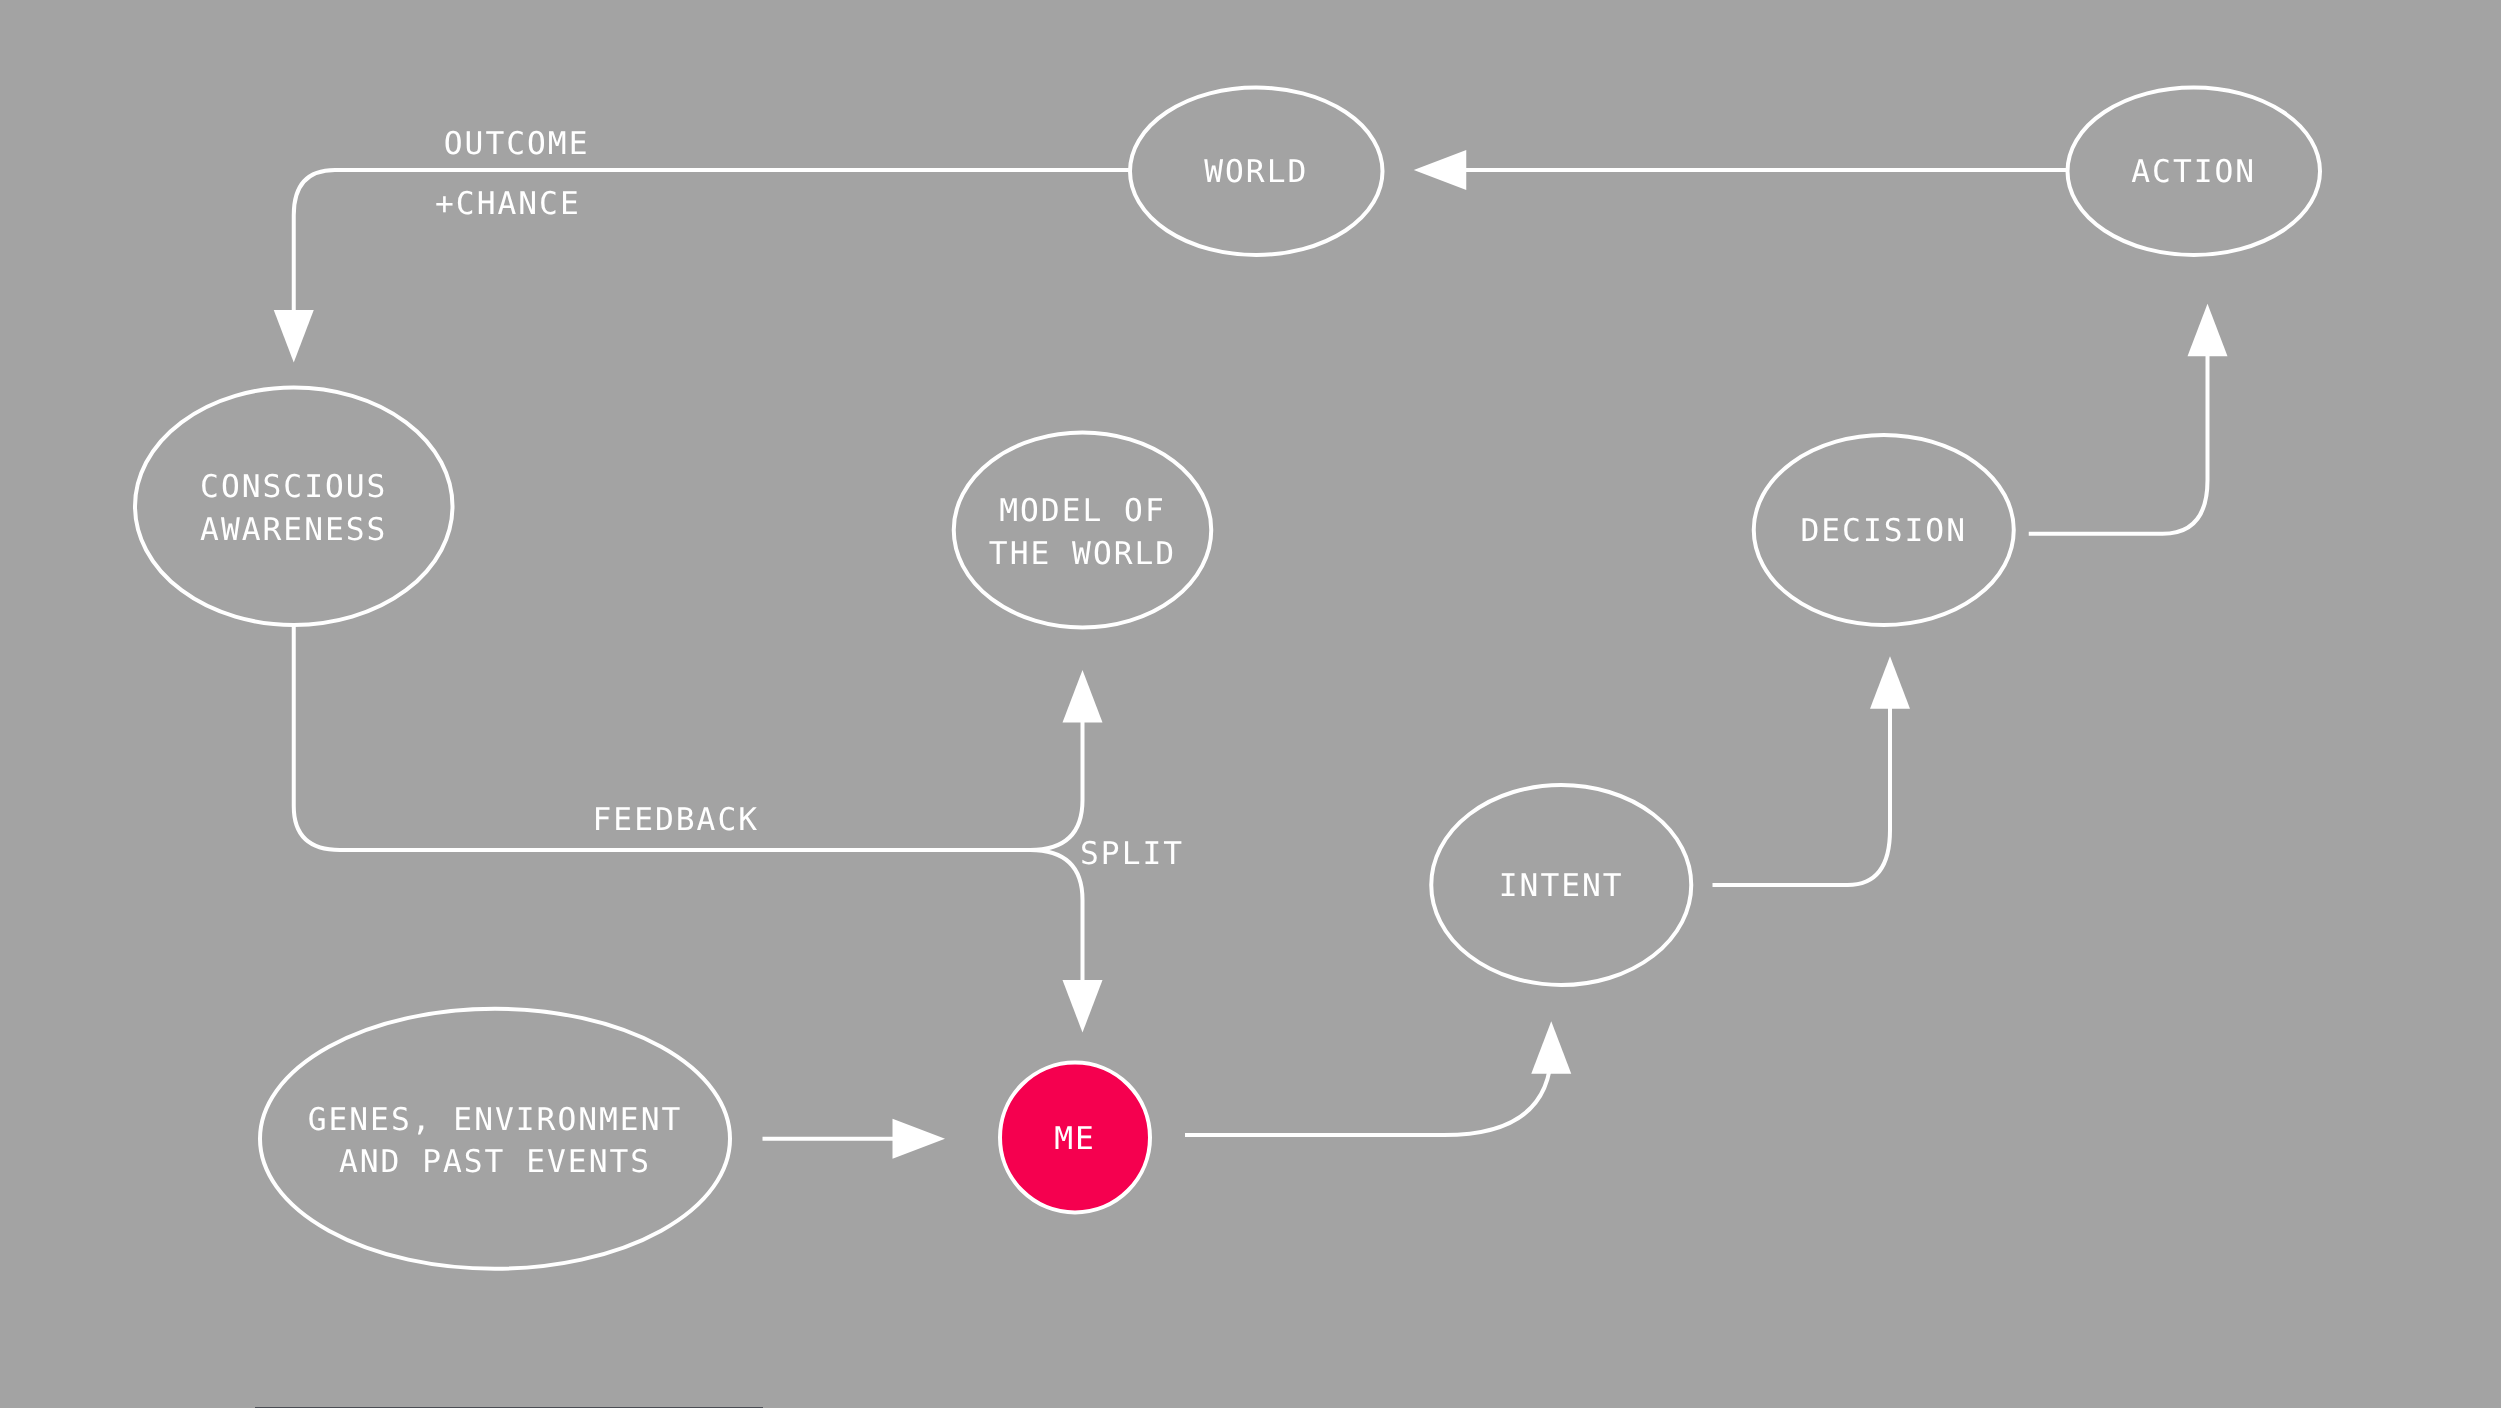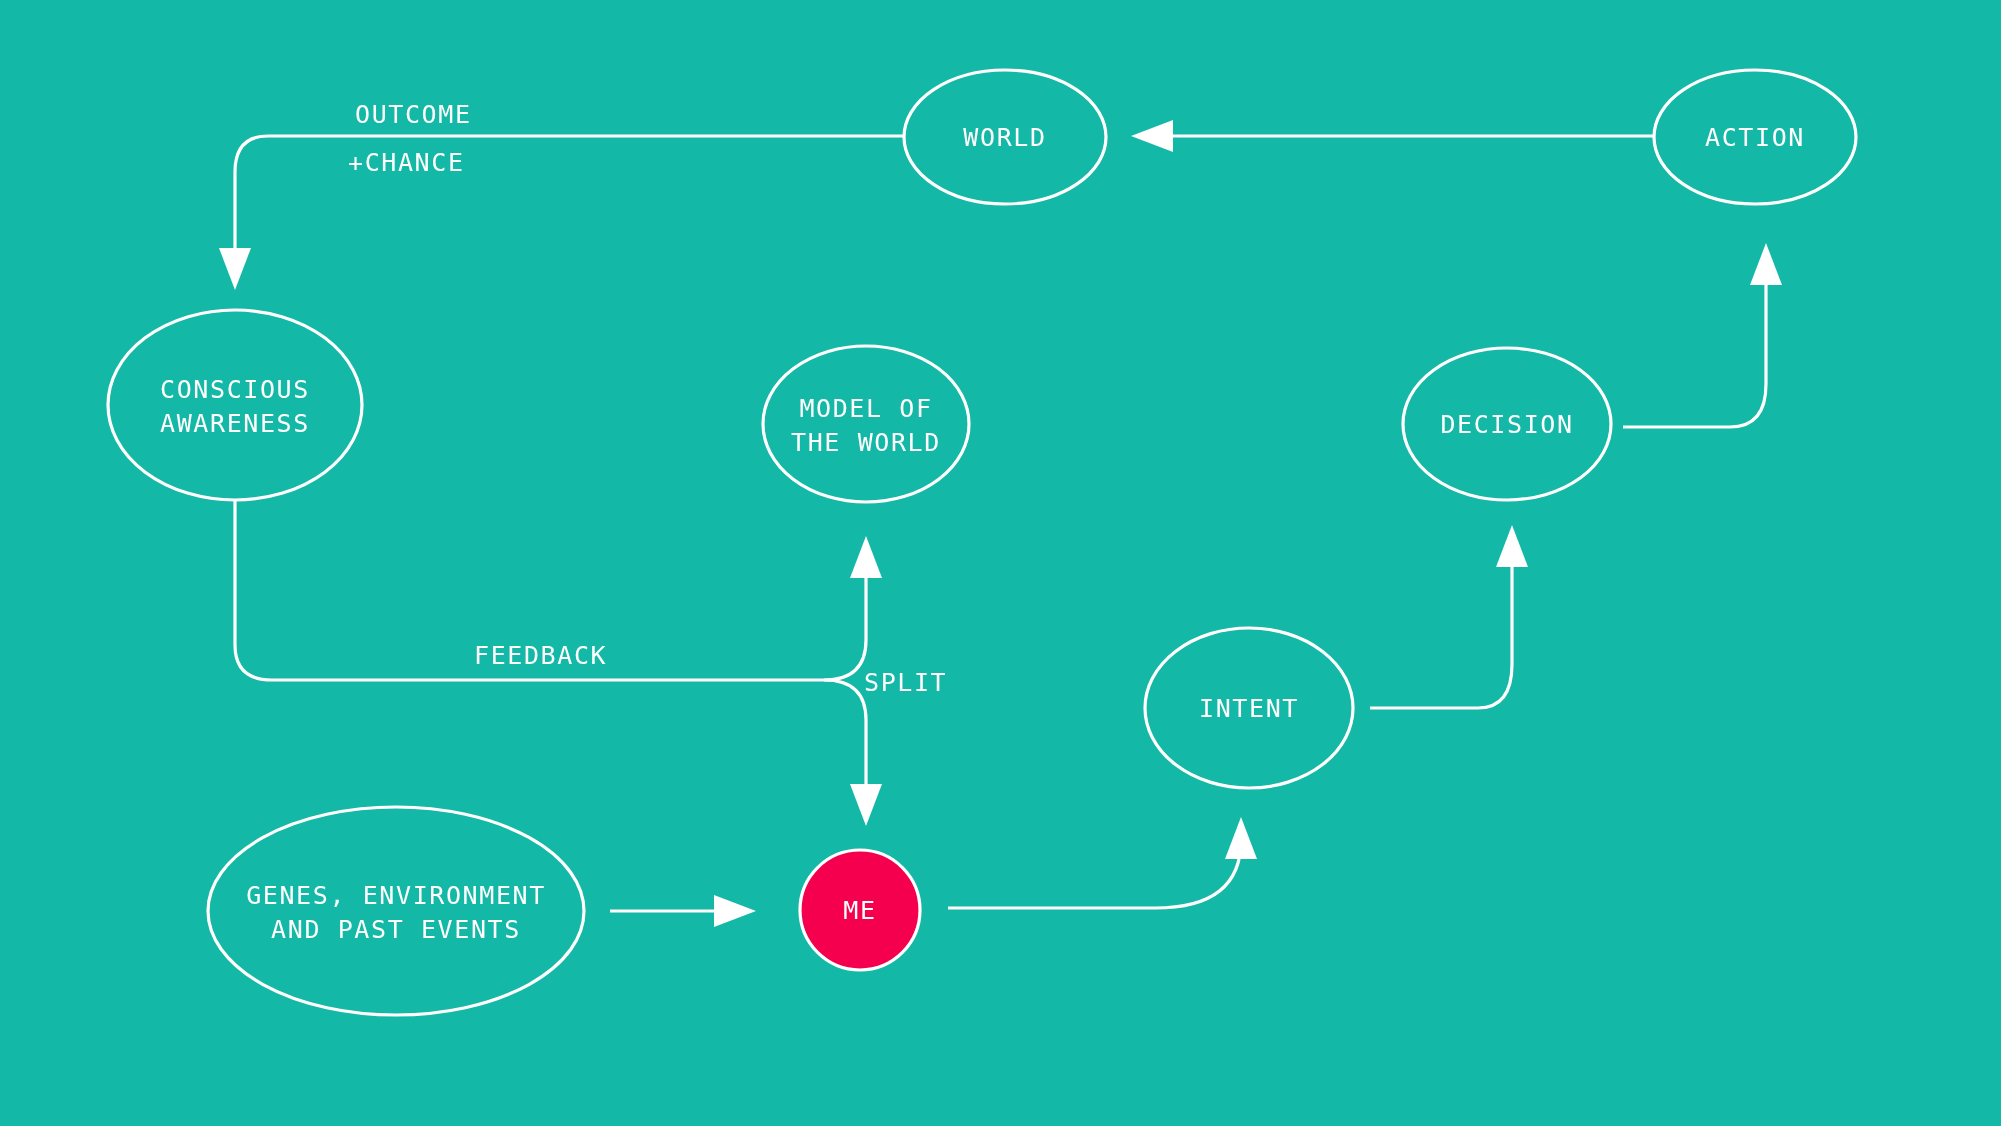--- a/index.html
+++ b/index.html
@@ -4,21 +4,21 @@
 <style>
   html, body {
     margin: 0;
     padding: 0;
     background: #070B16;
   }
   #stage {
     position: relative;
     width: 2001px;
     height: 1126px;
-    background: #14b8a6;
+    background: #a3a3a3;
     overflow: hidden;
     font-family: "DejaVu Sans Mono", "Liberation Mono", monospace;
   }
   #diagram {
     position: absolute;
     top: 0;
     left: 0;
     width: 2001px;
     height: 1126px;
     display: block;

